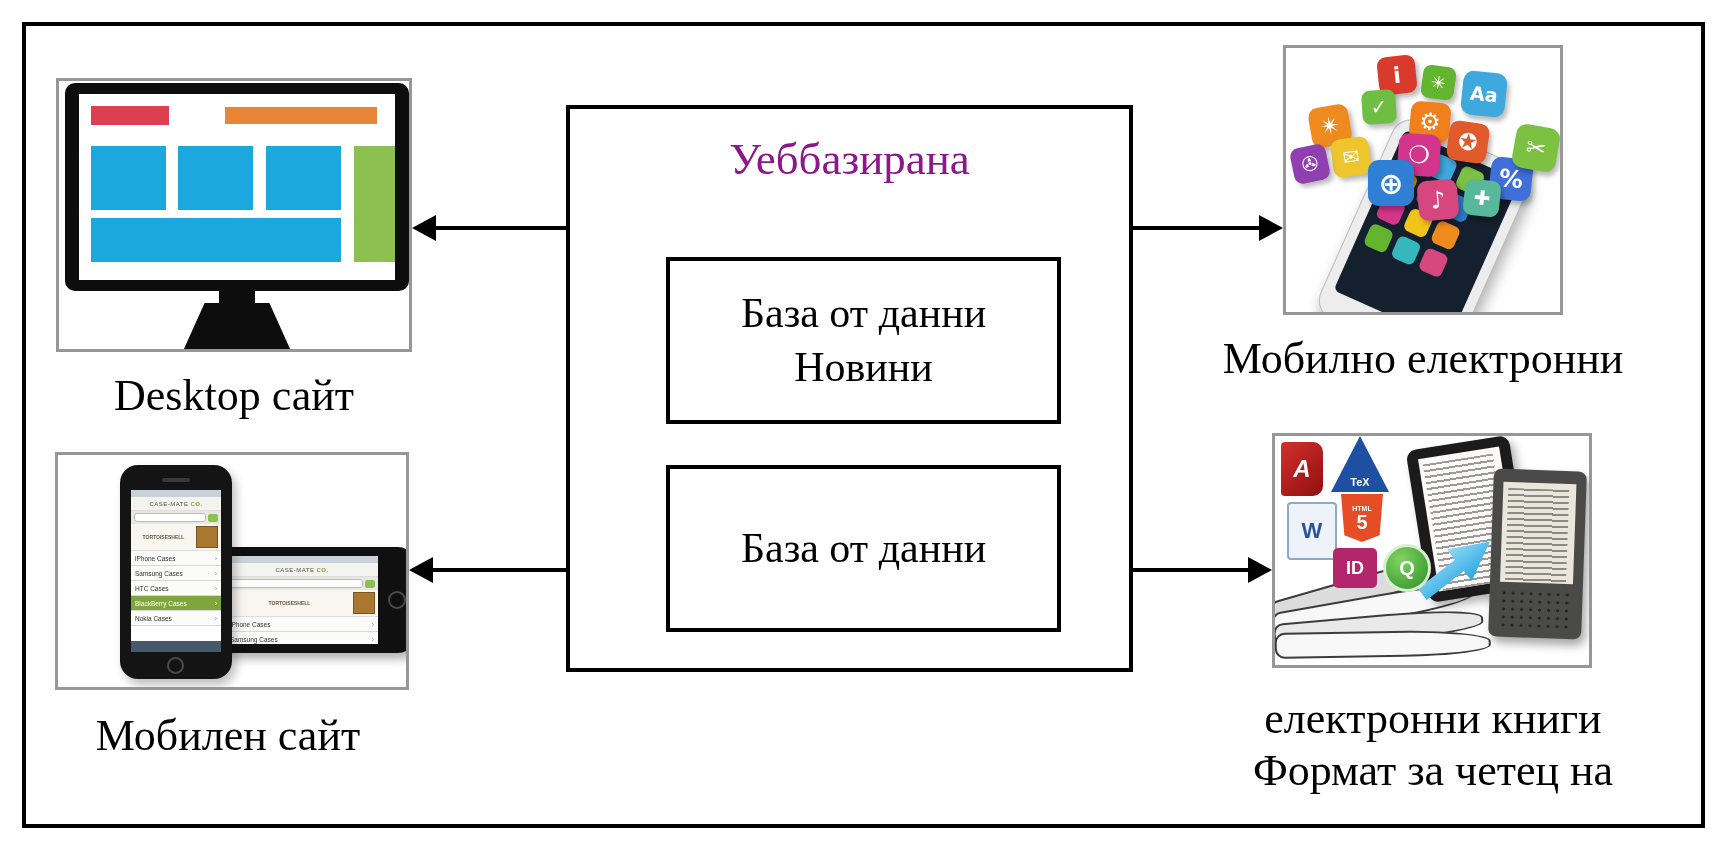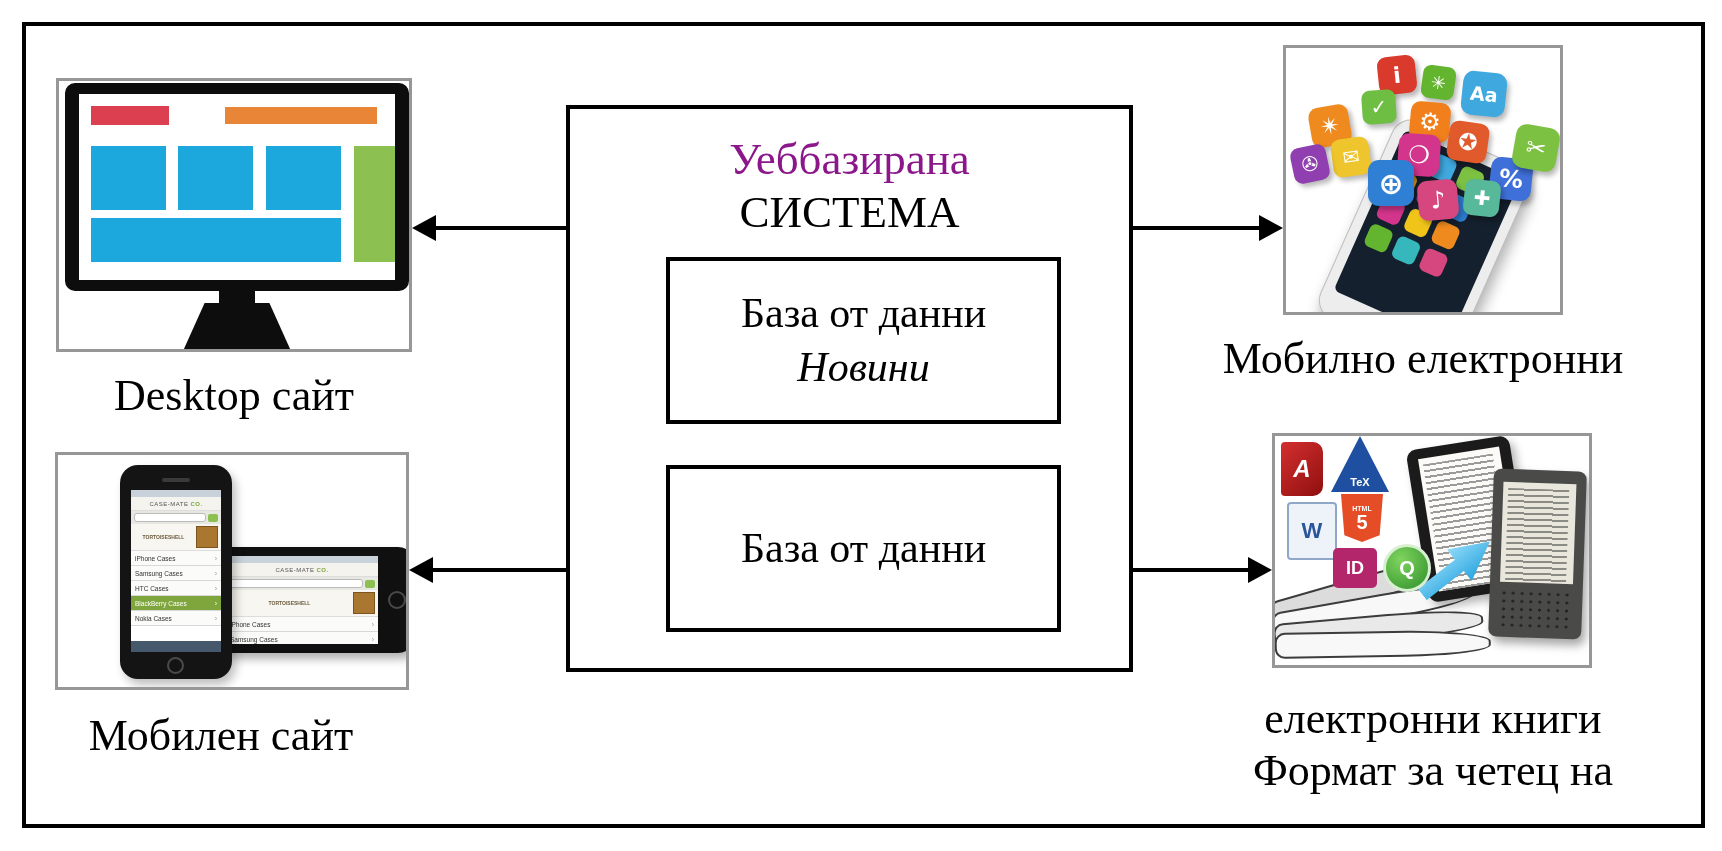--- a/index.html
+++ b/index.html
@@ -17,21 +17,21 @@
   .caption{text-align:center;font-size:44px;color:#000;line-height:1.18;}
 
   
   .center-box{left:566px;top:105px;width:567px;height:567px;border:4px solid #000;background:#fff;}
   .cb-title{position:absolute;top:24px;left:0;right:0;text-align:center;font-size:45px;line-height:1.18;}
   .cb-title .t1{color:#8B178B;}
   .db-box{position:absolute;left:96px;width:387px;height:159px;border:4px solid #000;
           display:flex;flex-direction:column;justify-content:center;text-align:center;
           font-size:42px;line-height:1.28;background:#fff;}
   .db-news{top:148px;} .db-ads{top:356px;}
-  .db-line2{font-style:italic;}
+  .db-line2{}
 
   
   .arrow-line{height:4px;background:#000;}
   .arrow-head{width:0;height:0;border-top:13px solid transparent;border-bottom:13px solid transparent;}
   .head-left{border-right:24px solid #000;}
   .head-right{border-left:24px solid #000;}
 
   
   .fig-desktop{left:56px;top:78px;width:356px;height:274px;}
   .mon-frame{left:6px;top:2px;width:344px;height:208px;background:#0d0d0d;border-radius:10px;}
@@ -213,26 +213,25 @@
         </div>
         <div class="ms-row">
           <span>Nokia Cases</span>
           <span class="ms-chev">›</span>
         </div>
         <div class="ms-toolbar"></div>
       </div>
       <div class="abs ph-home"></div>
     </div>
   </div>
-  <div class="abs caption" style="left:33px;top:710px;width:376px;">Мобилен сайт</div>
+  <div class="abs caption" style="left:40px;top:710px;width:376px;">Мобилен сайт</div>
 
   <div class="abs center-box">
     <div class="cb-title">
       <div class="t1">Уеббазирана</div>
-      <div class="t2">СИСТЕМА</div>
     </div>
     <div class="db-box db-news">
       <div>База от данни</div>
       <div class="db-line2">Новини</div>
     </div>
     <div class="db-box db-ads">
       <div>База от данни</div>
     </div>
   </div>
 

